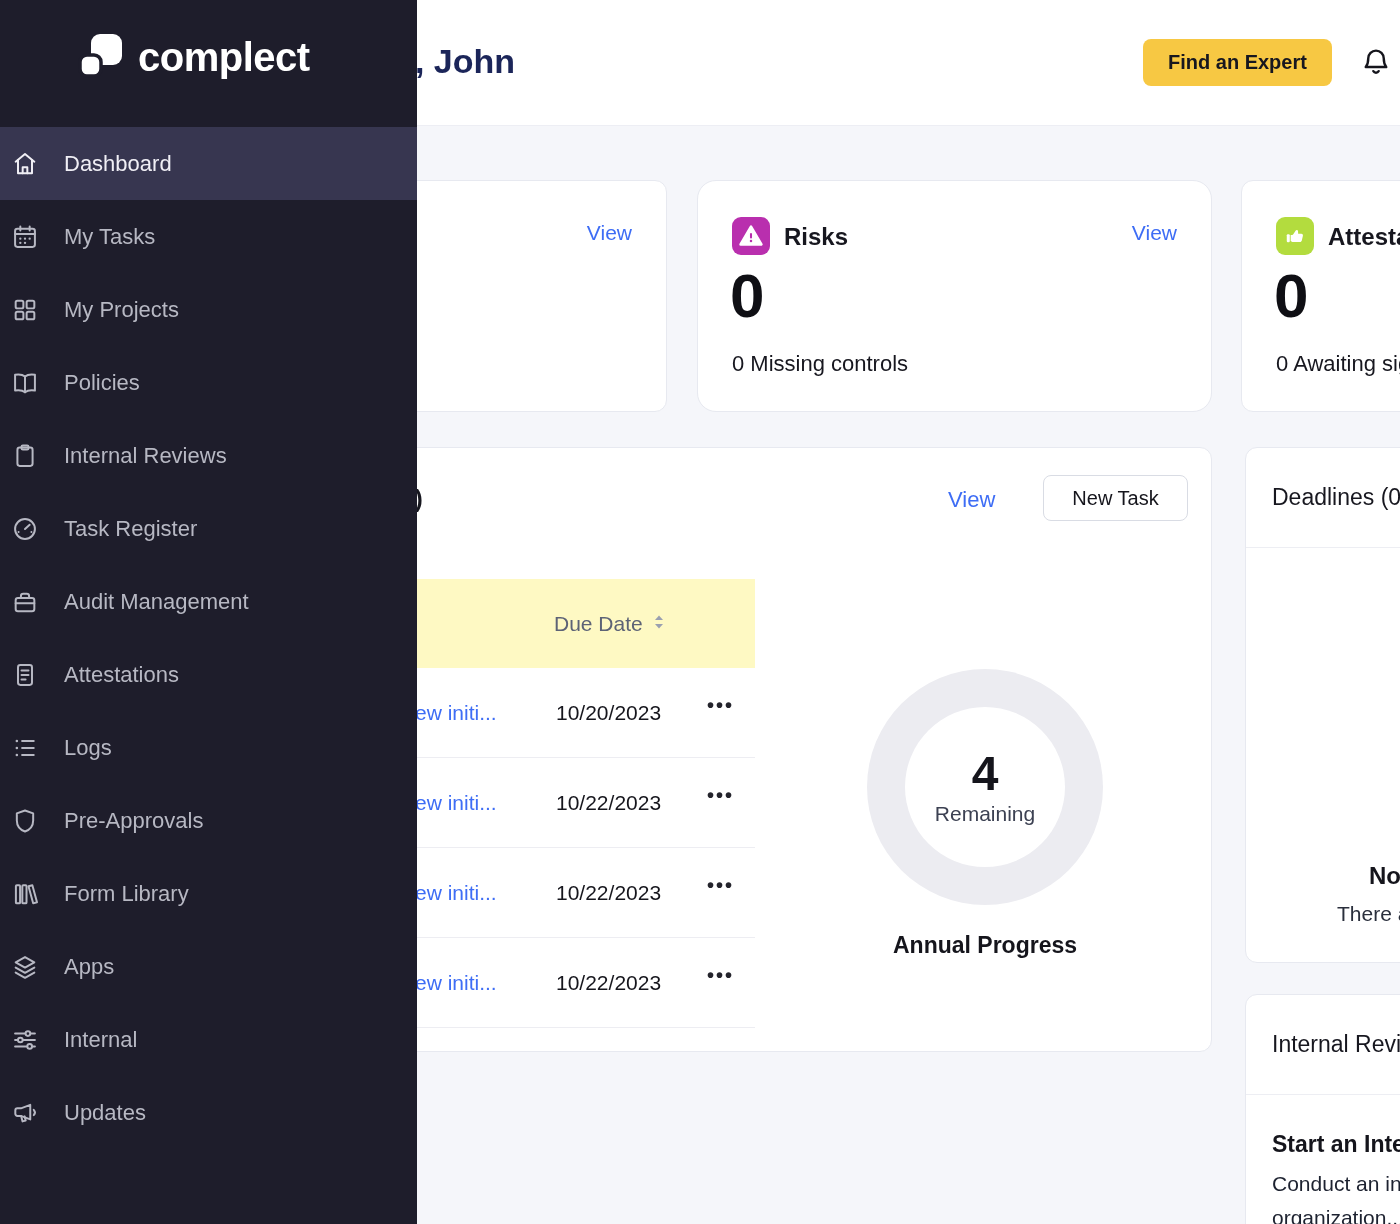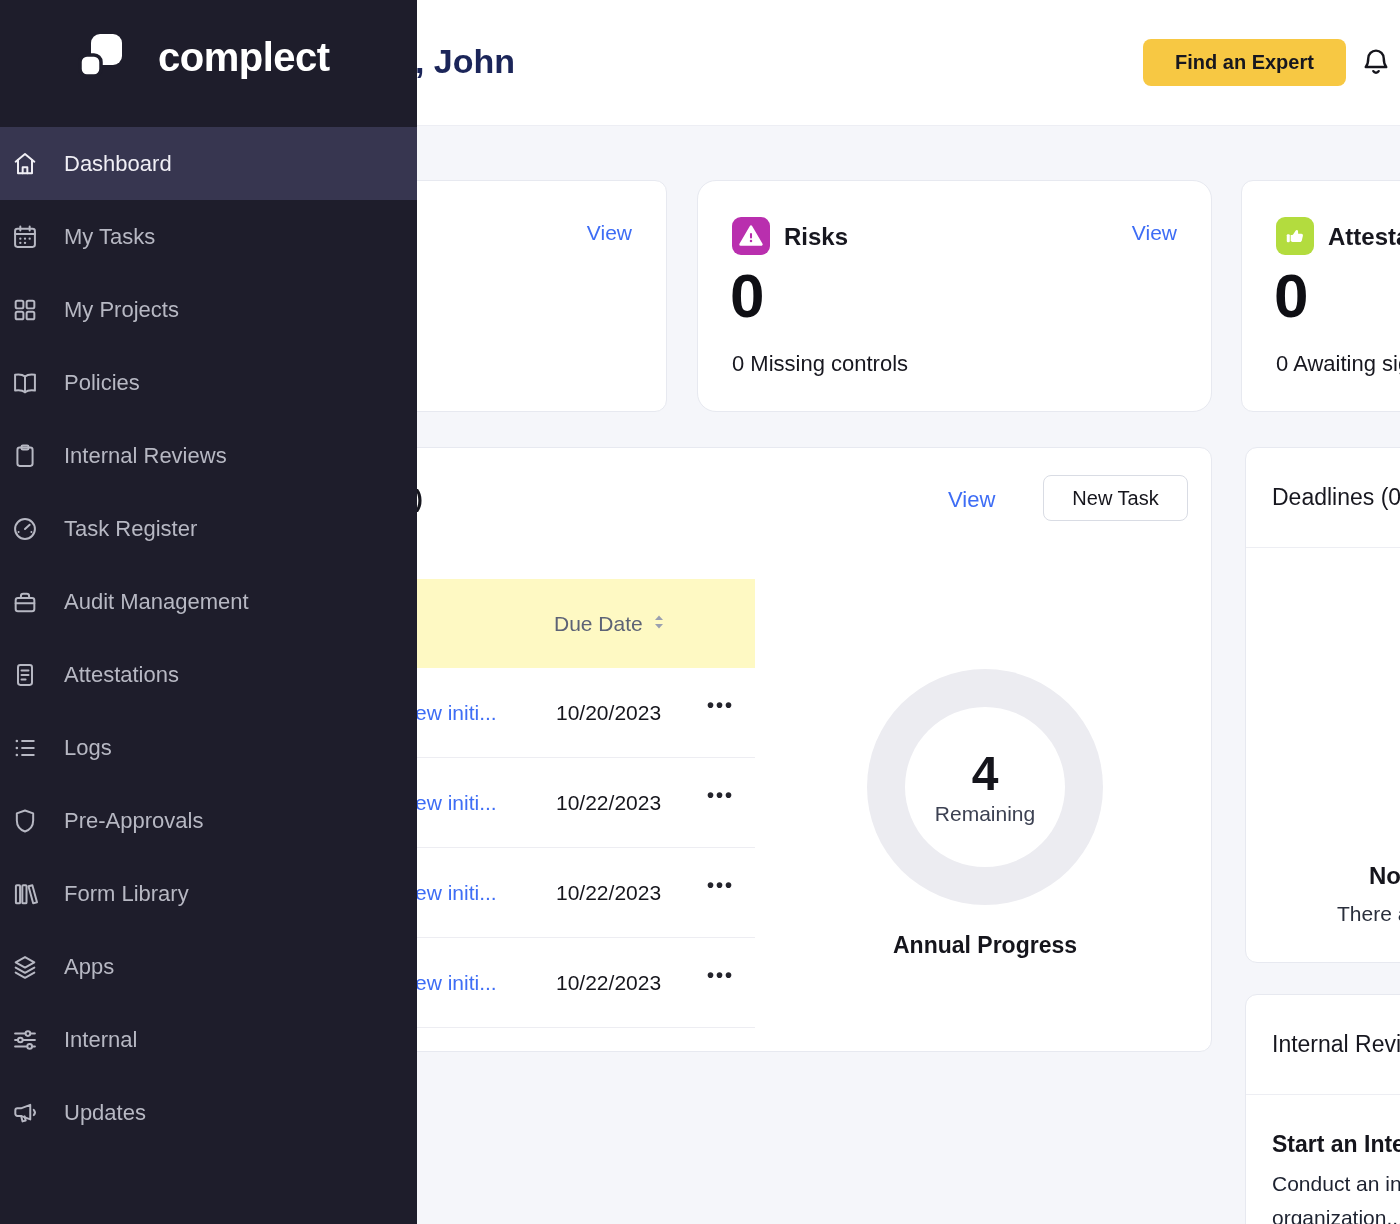--- a/index.html
+++ b/index.html
@@ -11,29 +11,29 @@
     --sidebar-active:#373650;
     --page-bg:#f5f6fa;
   }
   *{margin:0;padding:0;box-sizing:border-box;}
   body{font-family:"Liberation Sans",sans-serif;background:#fff;}
   .screen{position:relative;width:1400px;height:1224px;overflow:hidden;background:var(--page-bg);}
 
   
   .topbar{position:absolute;left:0;top:0;width:1400px;height:126px;background:#fff;border-bottom:1px solid #edeef4;z-index:1;}
   .greeting{position:absolute;left:160px;top:42px;font-size:34px;font-weight:700;color:#1b2559;white-space:nowrap;}
-  .find-expert{position:absolute;left:1143px;top:39px;height:47px;padding:0 32px;background:var(--brand-yellow);
+  .find-expert{position:absolute;left:1143px;top:39px;height:47px;padding:0 25px;background:var(--brand-yellow);
     border:none;border-radius:8px;font-family:inherit;font-size:20px;font-weight:600;color:#17171f;
     display:flex;align-items:center;cursor:pointer;}
   .bell{position:absolute;left:1360px;top:45px;width:32px;height:34px;cursor:pointer;background:none;border:none;}
 
   
   .sidebar{position:absolute;left:0;top:0;width:417px;height:1224px;background:var(--sidebar-bg);z-index:30;}
   .logo{position:absolute;left:78px;top:32px;display:flex;align-items:center;gap:14px;}
-  .logo-text{font-size:40px;font-weight:600;color:#fff;letter-spacing:-0.5px;margin-left:20px;}
+  .logo-text{font-size:40px;font-weight:600;color:#fff;letter-spacing:-0.5px;}
   .nav{position:absolute;top:127px;left:0;width:417px;}
   .nav-item{display:flex;align-items:center;height:73px;padding-left:10px;gap:24px;color:#b7b8c3;font-size:22px;cursor:pointer;}
   .nav-item.active{background:var(--sidebar-active);color:#f0eff5;font-weight:500;}
   .nav-icon{width:30px;height:30px;display:flex;align-items:center;justify-content:center;flex:0 0 30px;}
   .nav-icon svg{width:28px;height:28px;stroke:currentColor;fill:none;stroke-width:1.7;stroke-linecap:round;stroke-linejoin:round;}
 
   
   .card{position:absolute;background:#fff;border:1px solid #e7e9f0;border-radius:12px;}
   .view-link{position:absolute;font-size:21px;color:var(--accent);cursor:pointer;text-decoration:none;}
   .card-icon{position:absolute;left:34px;top:36px;width:38px;height:38px;border-radius:9px;display:flex;align-items:center;justify-content:center;}

